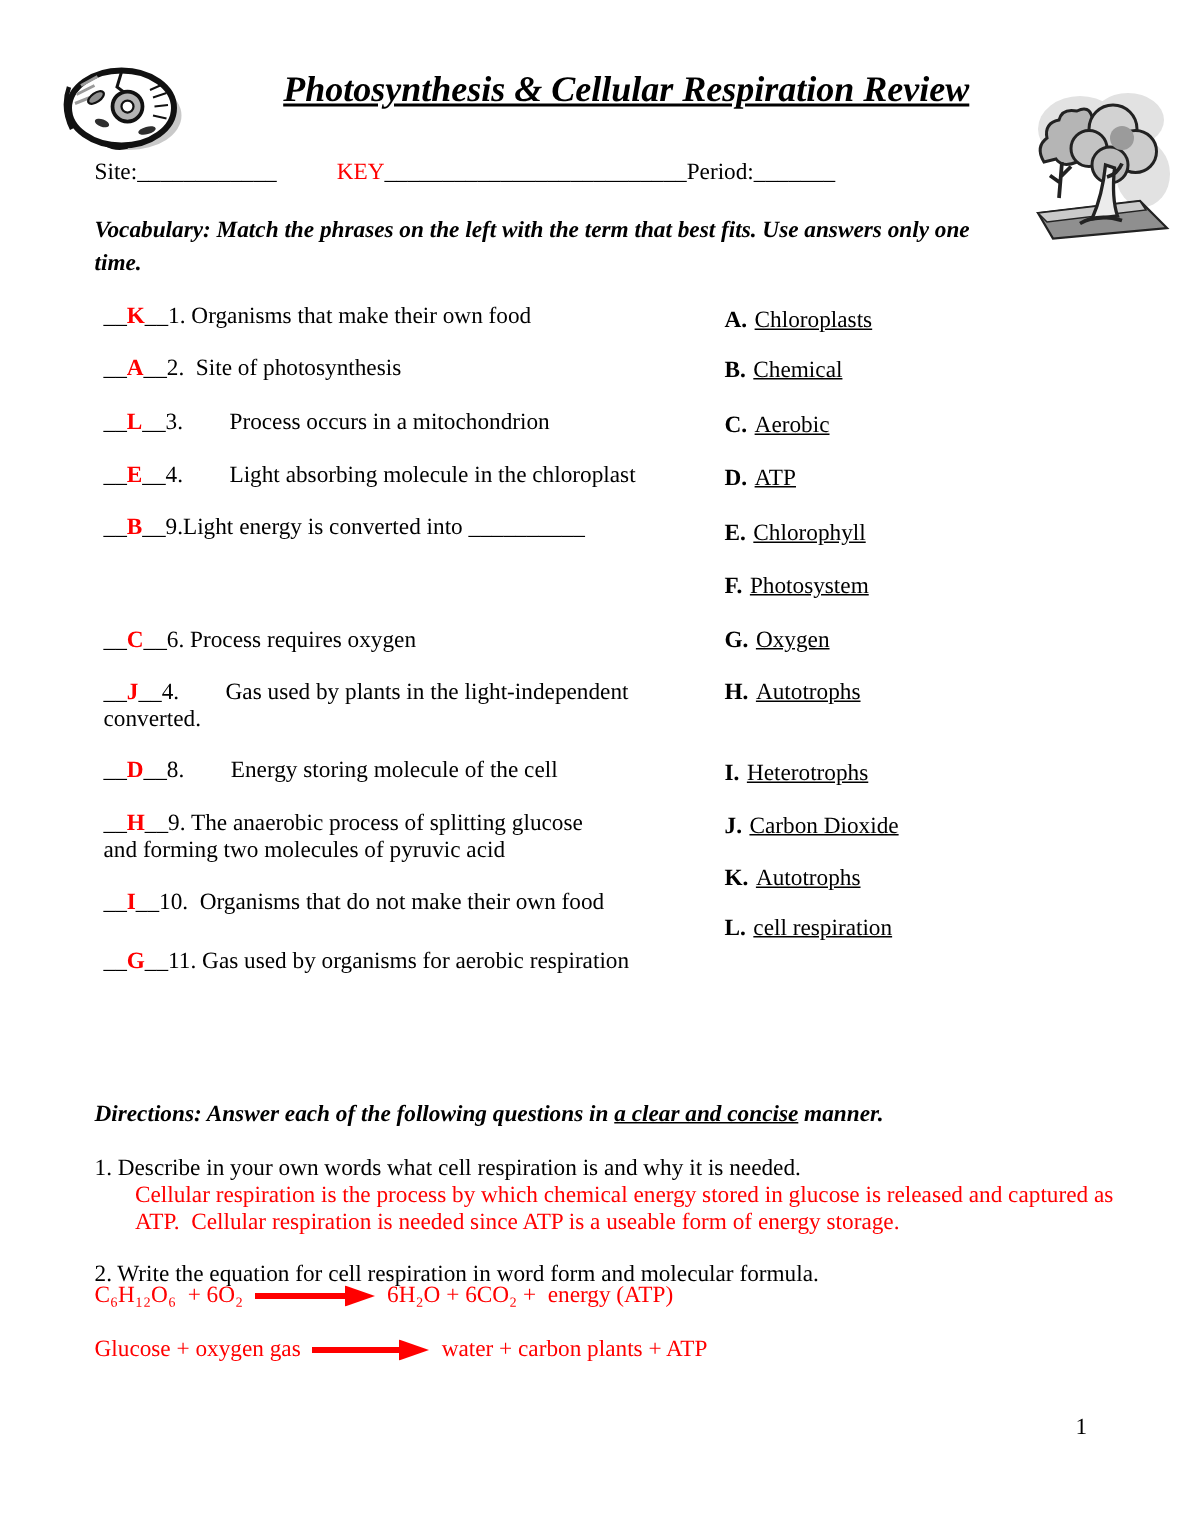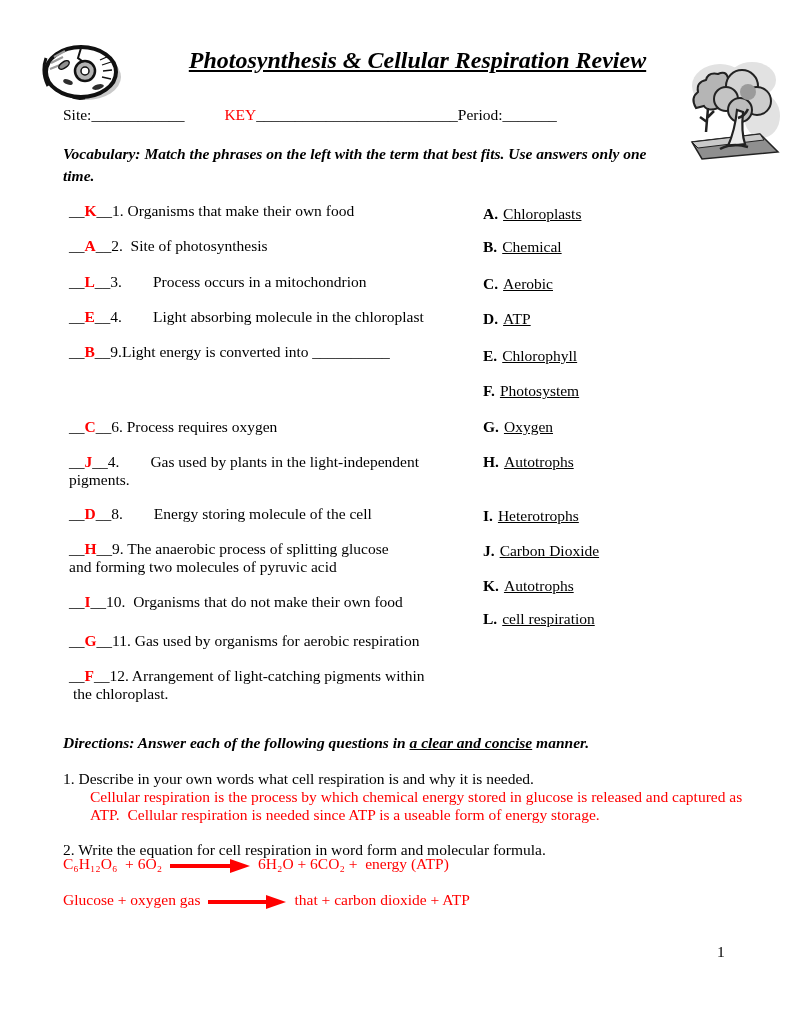--- a/index.html
+++ b/index.html
@@ -33,21 +33,21 @@
   .oletter { font-weight:bold; }
   .oterm { margin-left:5px;text-decoration:underline; }
 
   .directions { top:734px; left:63px; font-weight:bold; font-style:italic; white-space:pre; }
   .directions .u { text-decoration:underline; }
 
   .qline { left:63px; white-space:pre-wrap; }
   .red { color:var(--red); }
   .answer1 { top:788px; left:63px; width:676px; line-height:18px; white-space:pre-wrap;margin-left:27px; }
 
-  .eq { left:63px; display:flex; align-items:flex-end; gap:8px; white-space:pre; color:var(--red); }
+  .eq { left:63px; display:flex; align-items:center; gap:8px; white-space:pre; color:var(--red); }
   .arrow-svg { display:block; flex:0 0 auto; }
 
   .pagenum { top:943px; left:717px; }
 
   .clipart { pointer-events:none; }
 </style>
 </head>
 <body>
 
 <div class="page">
@@ -95,26 +95,25 @@
 time.</div>
 
   <div class="abs match">
 
     <div class="mitem" style="top:7px"><span class="blank">__</span><span class="ans">K</span><span class="blank">__</span><span>1. Organisms that make their own food</span><div></div></div>
     <div class="mitem" style="top:42px"><span class="blank">__</span><span class="ans">A</span><span class="blank">__</span><span>2.  Site of photosynthesis</span><div></div></div>
     <div class="mitem" style="top:78px"><span class="blank">__</span><span class="ans">L</span><span class="blank">__</span><span>3.        Process occurs in a mitochondrion</span><div></div></div>
     <div class="mitem" style="top:113px"><span class="blank">__</span><span class="ans">E</span><span class="blank">__</span><span>4.        Light absorbing molecule in the chloroplast</span><div></div></div>
     <div class="mitem" style="top:148px"><span class="blank">__</span><span class="ans">B</span><span class="blank">__</span><span>9.Light energy is converted into __________</span></div>
     <div class="mitem" style="top:223px"><span class="blank">__</span><span class="ans">C</span><span class="blank">__</span><span>6. Process requires oxygen</span><div></div></div>
-    <div class="mitem" style="top:258px"><span class="blank">__</span><span class="ans">J</span><span class="blank">__</span><span>4.        Gas used by plants in the light-independent</span><div>pigments.</div></div>
+    <div class="mitem" style="top:258px"><span class="blank">__</span><span class="ans">J</span><span class="blank">__</span><span>4.        Gas used by plants in the light-independent</span><div>converted.</div></div>
     <div class="mitem" style="top:310px"><span class="blank">__</span><span class="ans">D</span><span class="blank">__</span><span>8.        Energy storing molecule of the cell</span><div></div></div>
     <div class="mitem" style="top:345px"><span class="blank">__</span><span class="ans">H</span><span class="blank">__</span><span>9. The anaerobic process of splitting glucose</span><div>and forming two molecules of pyruvic acid</div></div>
     <div class="mitem" style="top:398px"><span class="blank">__</span><span class="ans">I</span><span class="blank">__</span><span>10.  Organisms that do not make their own food</span><div></div></div>
     <div class="mitem" style="top:437px"><span class="blank">__</span><span class="ans">G</span><span class="blank">__</span><span>11. Gas used by organisms for aerobic respiration</span><div></div></div>
-    <div class="mitem" style="top:472px"><span class="blank">__</span><span class="ans">F</span><span class="blank">__</span><span>12. Arrangement of light-catching pigments within</span><div> the chloroplast.</div></div>
 
     <div class="moption" style="top:10px"><span class="oletter">A.</span><span class="oterm">Chloroplasts</span></div>
     <div class="moption" style="top:43px"><span class="oletter">B.</span><span class="oterm">Chemical</span></div>
     <div class="moption" style="top:80px"><span class="oletter">C.</span><span class="oterm">Aerobic</span></div>
     <div class="moption" style="top:115px"><span class="oletter">D.</span><span class="oterm">ATP</span></div>
     <div class="moption" style="top:152px"><span class="oletter">E.</span><span class="oterm">Chlorophyll</span></div>
     <div class="moption" style="top:187px"><span class="oletter">F.</span><span class="oterm">Photosystem</span></div>
     <div class="moption" style="top:223px"><span class="oletter">G.</span><span class="oterm">Oxygen</span></div>
     <div class="moption" style="top:258px"><span class="oletter">H.</span><span class="oterm">Autotrophs</span></div>
     <div class="moption" style="top:312px"><span class="oletter">I.</span><span class="oterm">Heterotrophs</span></div>
@@ -138,18 +137,18 @@
     </svg>
     <span>6H₂O + 6CO₂ +  energy (ATP)</span>
   </div>
 
   <div class="abs eq" style="top:891px">
     <span>Glucose + oxygen gas</span>
     <svg class="arrow-svg" width="78" height="14" viewBox="0 0 78 14">
       <rect x="0" y="5" width="59" height="4" fill="#ff0000"></rect>
       <polygon points="58,0 78,7 58,14" fill="#ff0000"></polygon>
     </svg>
-    <span>that + carbon dioxide + ATP</span>
+    <span>water + carbon plants + ATP</span>
   </div>
 
   <div class="abs pagenum">1</div>
 
 </div>
 
 </body></html>

